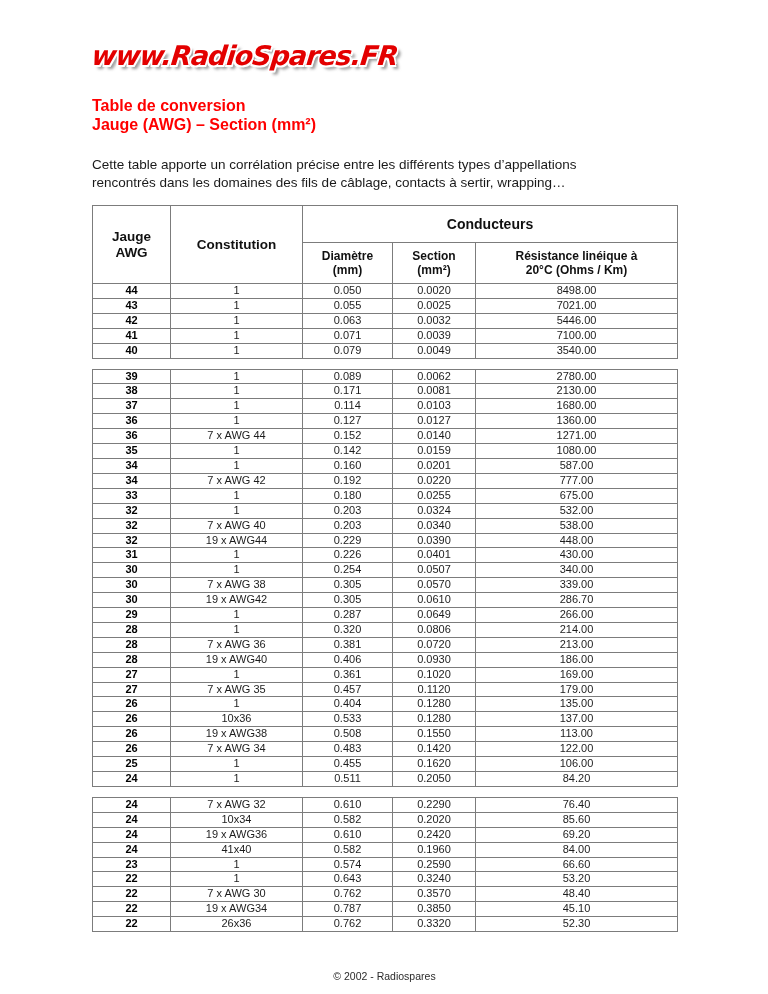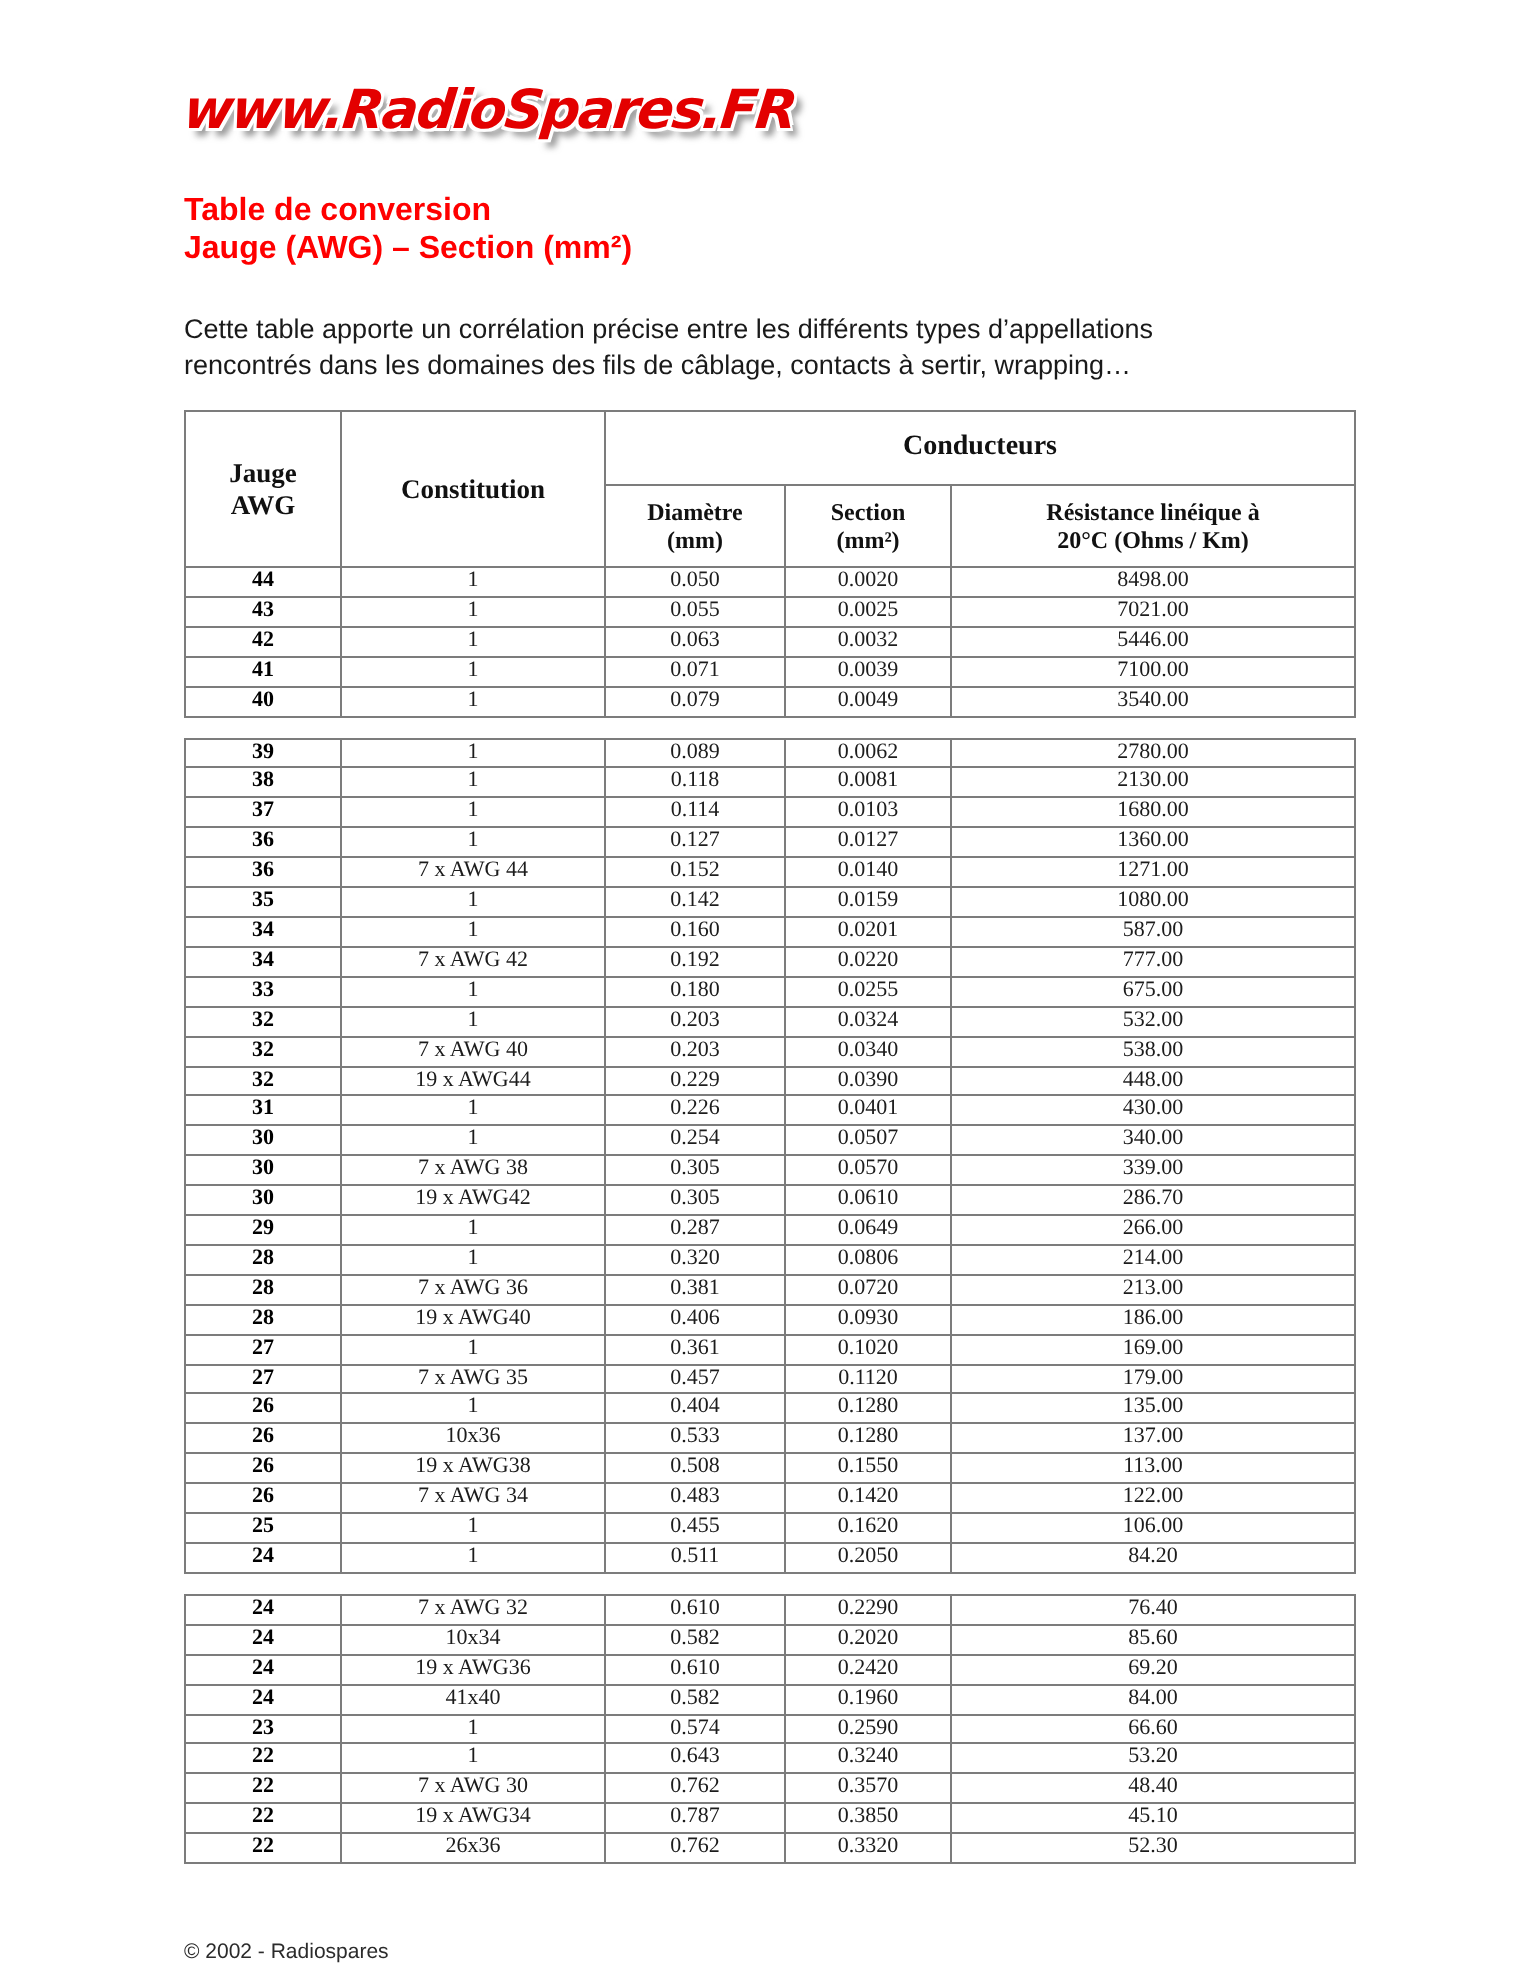--- a/index.html
+++ b/index.html
@@ -44,21 +44,21 @@
     font-size:13.5px;
     line-height:17.5px;
     color:#1a1a1a;
   }
 
   
   table.conv {
     border-collapse:collapse;
     table-layout:fixed;
     width:585px;
-    font-family:Liberation Serif, serif;
+    font-family:Liberation Sans, sans-serif;
   }
   table.conv.cont { margin-top:10px; }
   .conv th, .conv td {
     border:1px solid #7c7c7c;
     text-align:center;
     vertical-align:middle;
     padding:0;
     overflow:hidden;
     white-space:nowrap;
   }
@@ -71,21 +71,21 @@
     line-height:13.9px;
     height:13.9px;
     color:#1c1c1c;
   }
   .conv td.awg { font-weight:bold; color:#000; }
 
   
   .footer {
     width:585px;
     margin-top:38px;
-    text-align:left;
+    text-align:center;
     font-size:10.5px;
     color:#2b2b2b;
   }
 </style>
 </head>
 <body>
 
 <div class="page">
 
   <div class="logo-wrap">
@@ -185,21 +185,21 @@
         <tr>
           <td class="awg">39</td>
           <td>1</td>
           <td>0.089</td>
           <td>0.0062</td>
           <td>2780.00</td>
         </tr>
         <tr>
           <td class="awg">38</td>
           <td>1</td>
-          <td>0.118</td>
+          <td>0.171</td>
           <td>0.0081</td>
           <td>2130.00</td>
         </tr>
         <tr>
           <td class="awg">37</td>
           <td>1</td>
           <td>0.114</td>
           <td>0.0103</td>
           <td>1680.00</td>
         </tr>

